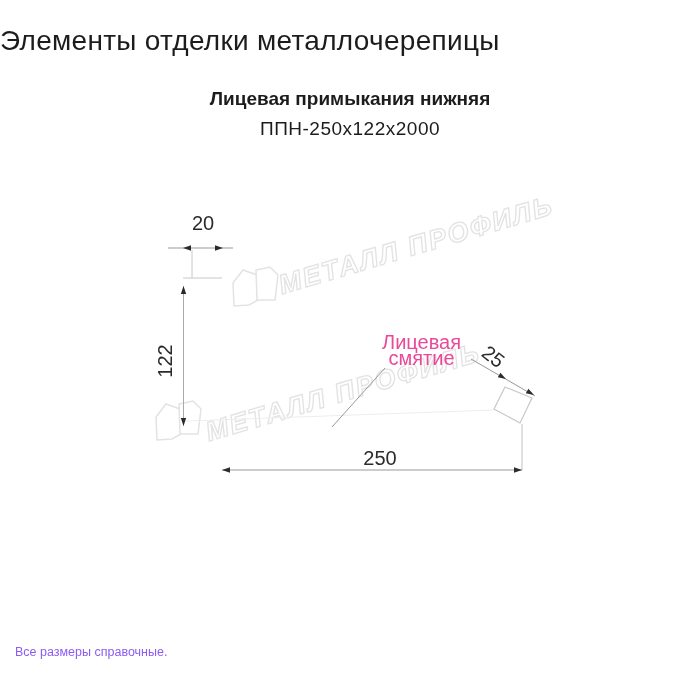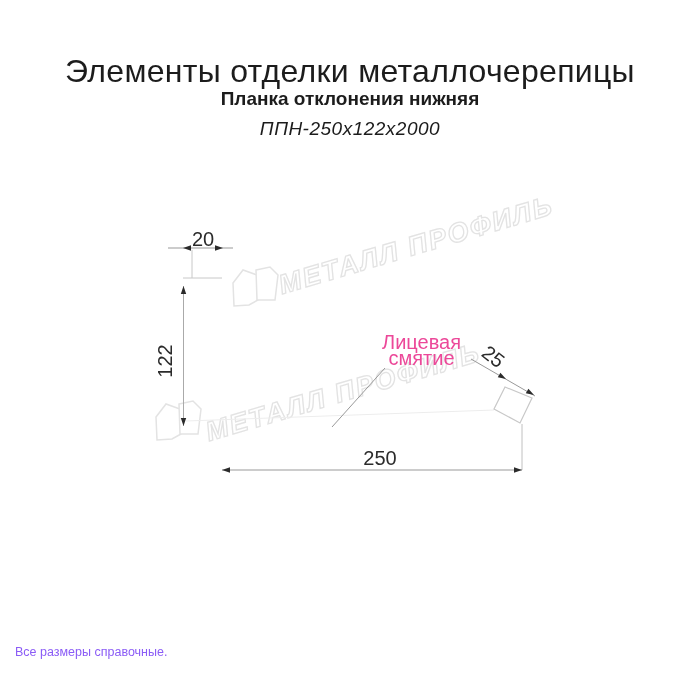--- a/index.html
+++ b/index.html
@@ -2,60 +2,60 @@
 <html><head>
 <meta charset="utf-8">
 <style>
   html,body { margin:0; padding:0; }
   body {
     width:700px; height:700px; background:#ffffff; position:relative;
     font-family:"Liberation Sans", sans-serif; overflow:hidden;
   }
   .abs { position:absolute; }
   .page-title {
-    left:0; right:0; top:25px; text-align:center;
-    font-size:32px; font-weight:400; color:#1c1c1c; letter-spacing:0.3px;margin-top:28px;
+    left:0; right:0; top:25px; text-align:left;
+    font-size:28px; font-weight:400; color:#1c1c1c; letter-spacing:0.3px;
   }
   .product-name {
     left:0; right:0; top:88px; text-align:center;
     font-size:19px; font-weight:700; color:#1c1c1c;
   }
   .product-code {
     left:0; right:0; top:118px; text-align:center;
-    font-size:19px; font-weight:400; color:#1c1c1c; letter-spacing:0.5px;font-style:italic;
+    font-size:19px; font-weight:400; color:#1c1c1c; letter-spacing:0.5px;
   }
   .wm-text {
     font-style:italic; font-weight:700; font-size:27px;
     letter-spacing:2px; white-space:nowrap;
     color:#ffffff; -webkit-text-stroke:1.3px #e3e3e3;
     text-shadow:0 0 1px #ececec;
     transform-origin:0 100%; transform:rotate(-16.5deg);
   }
   .wm-top { left:284px; top:270px; }
   .wm-bottom { left:211px; top:417px; }
   .drawing-svg { left:0; top:0; }
   .dim-label {
     font-size:20px; color:#2b2b2b; white-space:nowrap;
   }
-  .dim-20  { left:203px; top:239px; transform:translate(-50%,-50%); }
+  .dim-20  { left:203px; top:223px; transform:translate(-50%,-50%); }
   .dim-122 { left:165px; top:361px; transform:translate(-50%,-50%) rotate(-90deg); }
   .dim-250 { left:371px; top:458px; transform:translate(-50%,-50%);margin-left:9px; }
   .dim-25  { left:493px; top:357px; transform:translate(-50%,-50%) rotate(38deg); }
   .face-label {
     left:382px; top:334px; font-size:20px; line-height:16px; color:#ec4899;text-align:center;
   }
   .footer {
     left:15px; top:644px; font-size:12.5px; line-height:17.5px; color:#8b5cf6;
   }
 </style>
 </head>
 <body>
 
 <div class="abs page-title">Элементы отделки металлочерепицы</div>
-<div class="abs product-name">Планка отклонения нижняя</div>
+<div class="abs product-name">Лицевая примыкания нижняя</div>
 <div class="abs product-code">ППН-250x122x2000</div>
 
 <svg class="abs" style="left:229px; top:266px;" width="55" height="42" viewBox="0 0 55 42">
   <polygon points="4,17 14,4 28,9 29,34 20,39 5,40" fill="#ffffff" stroke="#e3e3e3" stroke-width="1.5"></polygon>
   <polygon points="27,4 41,1 49,9 46,34 28,34" fill="#ffffff" stroke="#e3e3e3" stroke-width="1.5"></polygon>
 </svg>
 <div class="abs wm-text wm-top">МЕТАЛЛ ПРОФИЛЬ</div>
 
 <svg class="abs" style="left:152px; top:400px;" width="55" height="42" viewBox="0 0 55 42">
   <polygon points="4,17 14,4 28,9 29,34 20,39 5,40" fill="#ffffff" stroke="#e3e3e3" stroke-width="1.5"></polygon>

